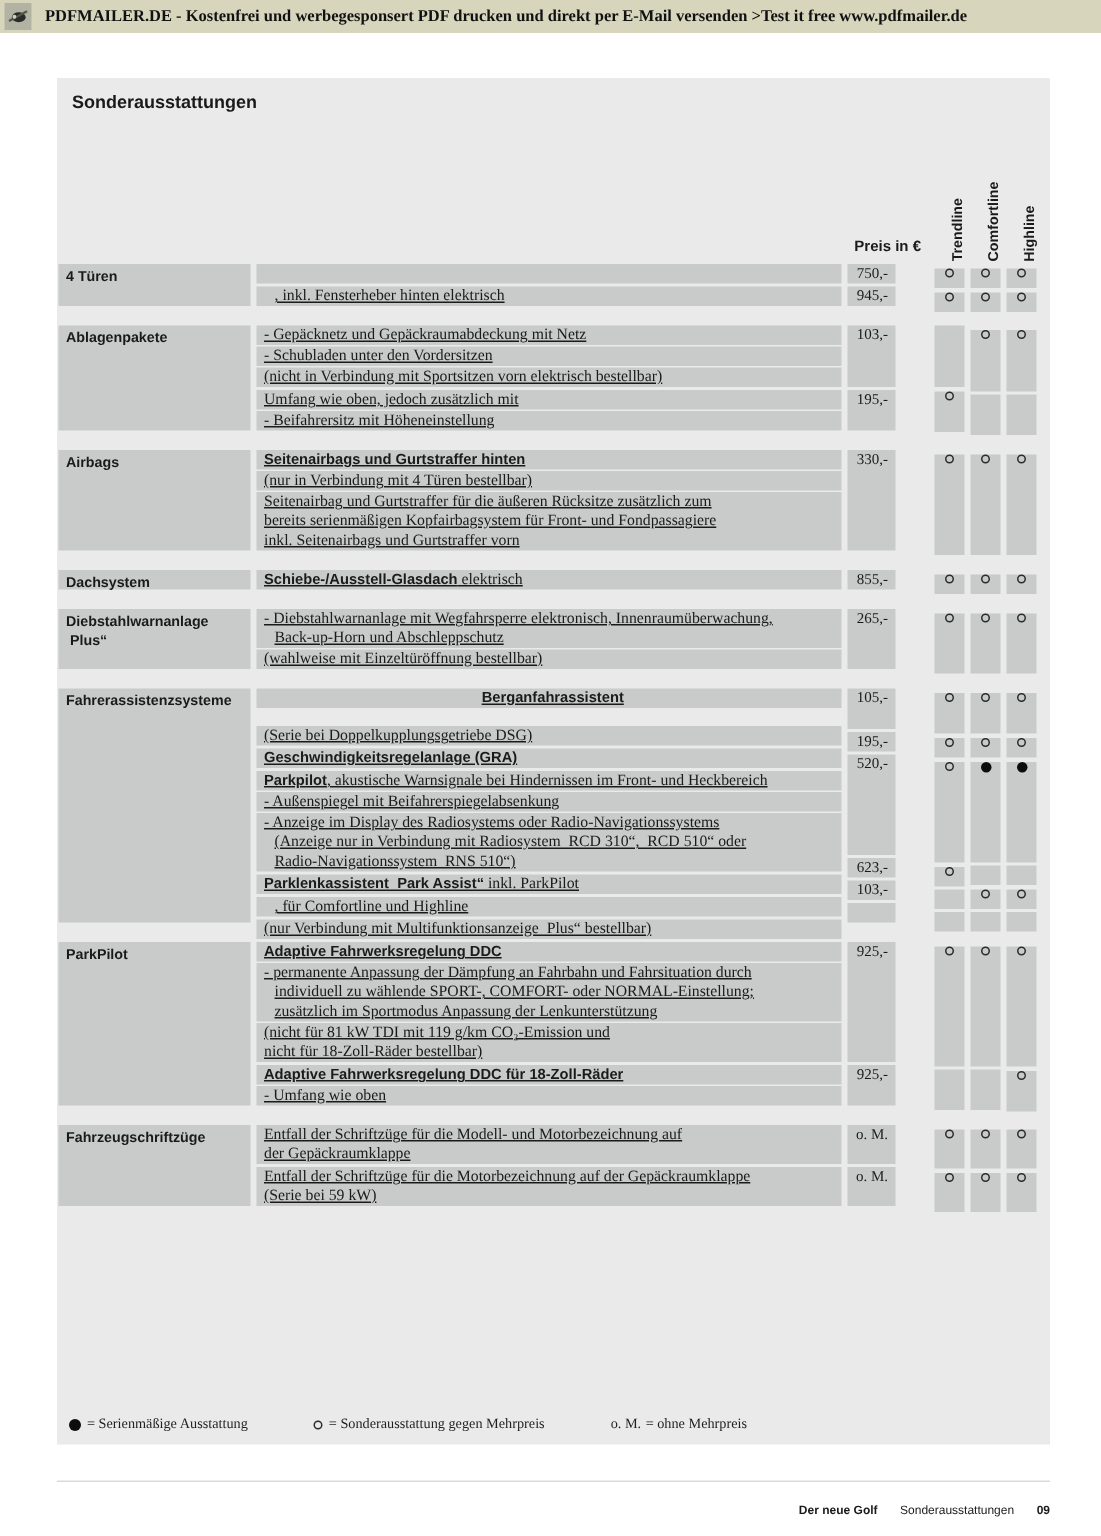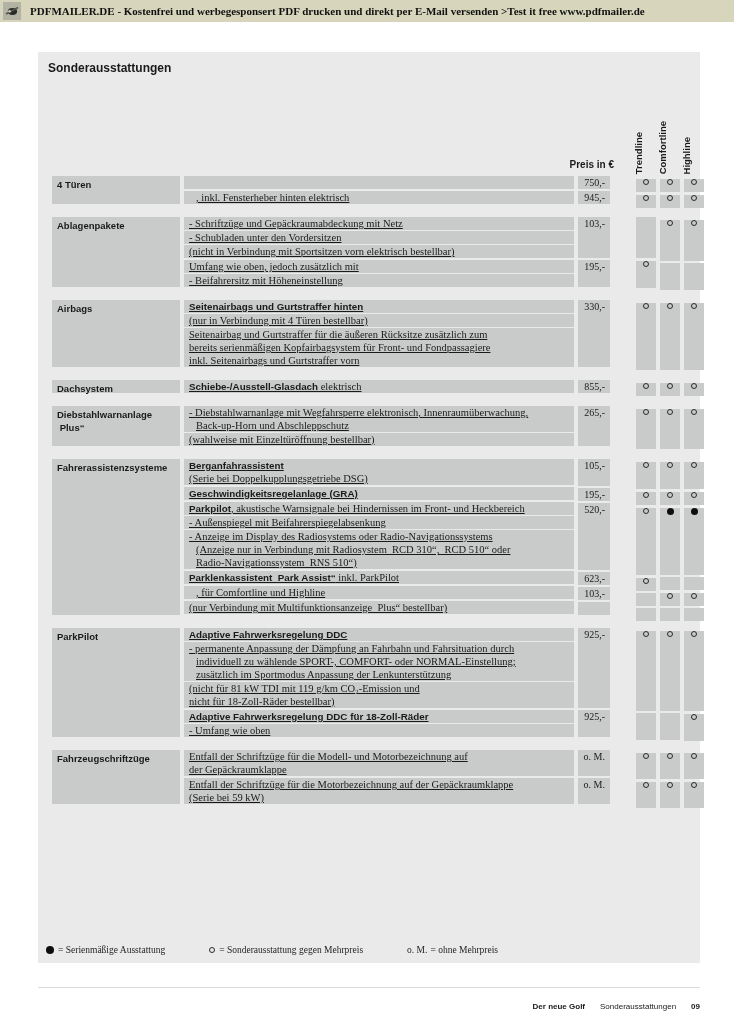--- a/index.html
+++ b/index.html
@@ -20,21 +20,21 @@
 
   
   .price-header { position:absolute; left:436px; top:107px; width:145px; text-align:right;
                   padding-right:5px; font-size:10px; font-weight:bold; }
   .vhead { position:absolute; top:28px; height:94px; width:20px; display:flex;
            align-items:flex-end; justify-content:center; }
   .vhead span { writing-mode:vertical-rl; transform:rotate(180deg); font-size:9.5px;
                 font-weight:bold; white-space:nowrap; }
 
   
-  .tbl { position:absolute; left:14px; top:124px; width:652px; }
+  .tbl { position:absolute; left:1px; top:124px; width:652px; }
   .group { position:relative; margin-bottom:13px; }
   .col { position:absolute; top:0; }
   .labelcol { left:0; width:128px; background:#c8cbca; }
   .lab-line { font-size:9.5px; font-weight:bold; line-height:13px; padding-left:5px;
               white-space:pre; }
   .labelcol .lab-line:first-child { padding-top:2px; }
   .desccol  { left:132px; width:390px; }
   .pricecol { left:526px; width:32px; }
   .markcol  { width:20px; }
   .band { background:#c8cbca; overflow:hidden;text-decoration:underline; }
@@ -141,21 +141,21 @@
           </div>
         </div>
       </div>
       <div class="group" style="height: 70px; padding-left: 40px;">
         <div class="col labelcol" style="height: 70px;">
           <div class="lab-line">Ablagenpakete</div>
         </div>
         <div class="col desccol">
           <div style="margin-bottom: 2px;">
             <div class="band" style="height: 13px; margin-bottom: 1px;">
-              <div class="ln">- Schriftzüge und Gepäckraumabdeckung mit Netz</div>
+              <div class="ln">- Gepäcknetz und Gepäckraumabdeckung mit Netz</div>
             </div>
             <div class="band" style="height: 13px; margin-bottom: 1px;">
               <div class="ln">- Schubladen unter den Vordersitzen</div>
             </div>
             <div class="band" style="height: 13px;">
               <div class="ln">(nicht in Verbindung mit Sportsitzen vorn elektrisch bestellbar)</div>
             </div>
           </div>
           <div>
             <div class="band" style="height: 13px; margin-bottom: 1px;">
@@ -291,21 +291,21 @@
             <span class="ring"></span>
           </div>
         </div>
       </div>
       <div class="group" style="height: 156px;">
         <div class="col labelcol" style="height: 156px;">
           <div class="lab-line">Fahrerassistenzsysteme</div>
         </div>
         <div class="col desccol">
           <div style="margin-bottom: 2px;">
-            <div class="band" style="height: 13px; margin-bottom: 0;">
+            <div class="band" style="height: 13px; margin-bottom: 12px; text-align: center;">
               <div class="ln"><b>Berganfahrassistent</b></div>
             </div>
             <div class="band" style="height: 13px;">
               <div class="ln">(Serie bei Doppelkupplungsgetriebe DSG)</div>
             </div>
           </div>
           <div style="margin-bottom: 2px;">
             <div class="band" style="height: 13px;">
               <div class="ln"><b>Geschwindigkeitsregelanlage (GRA)</b></div>
             </div>

